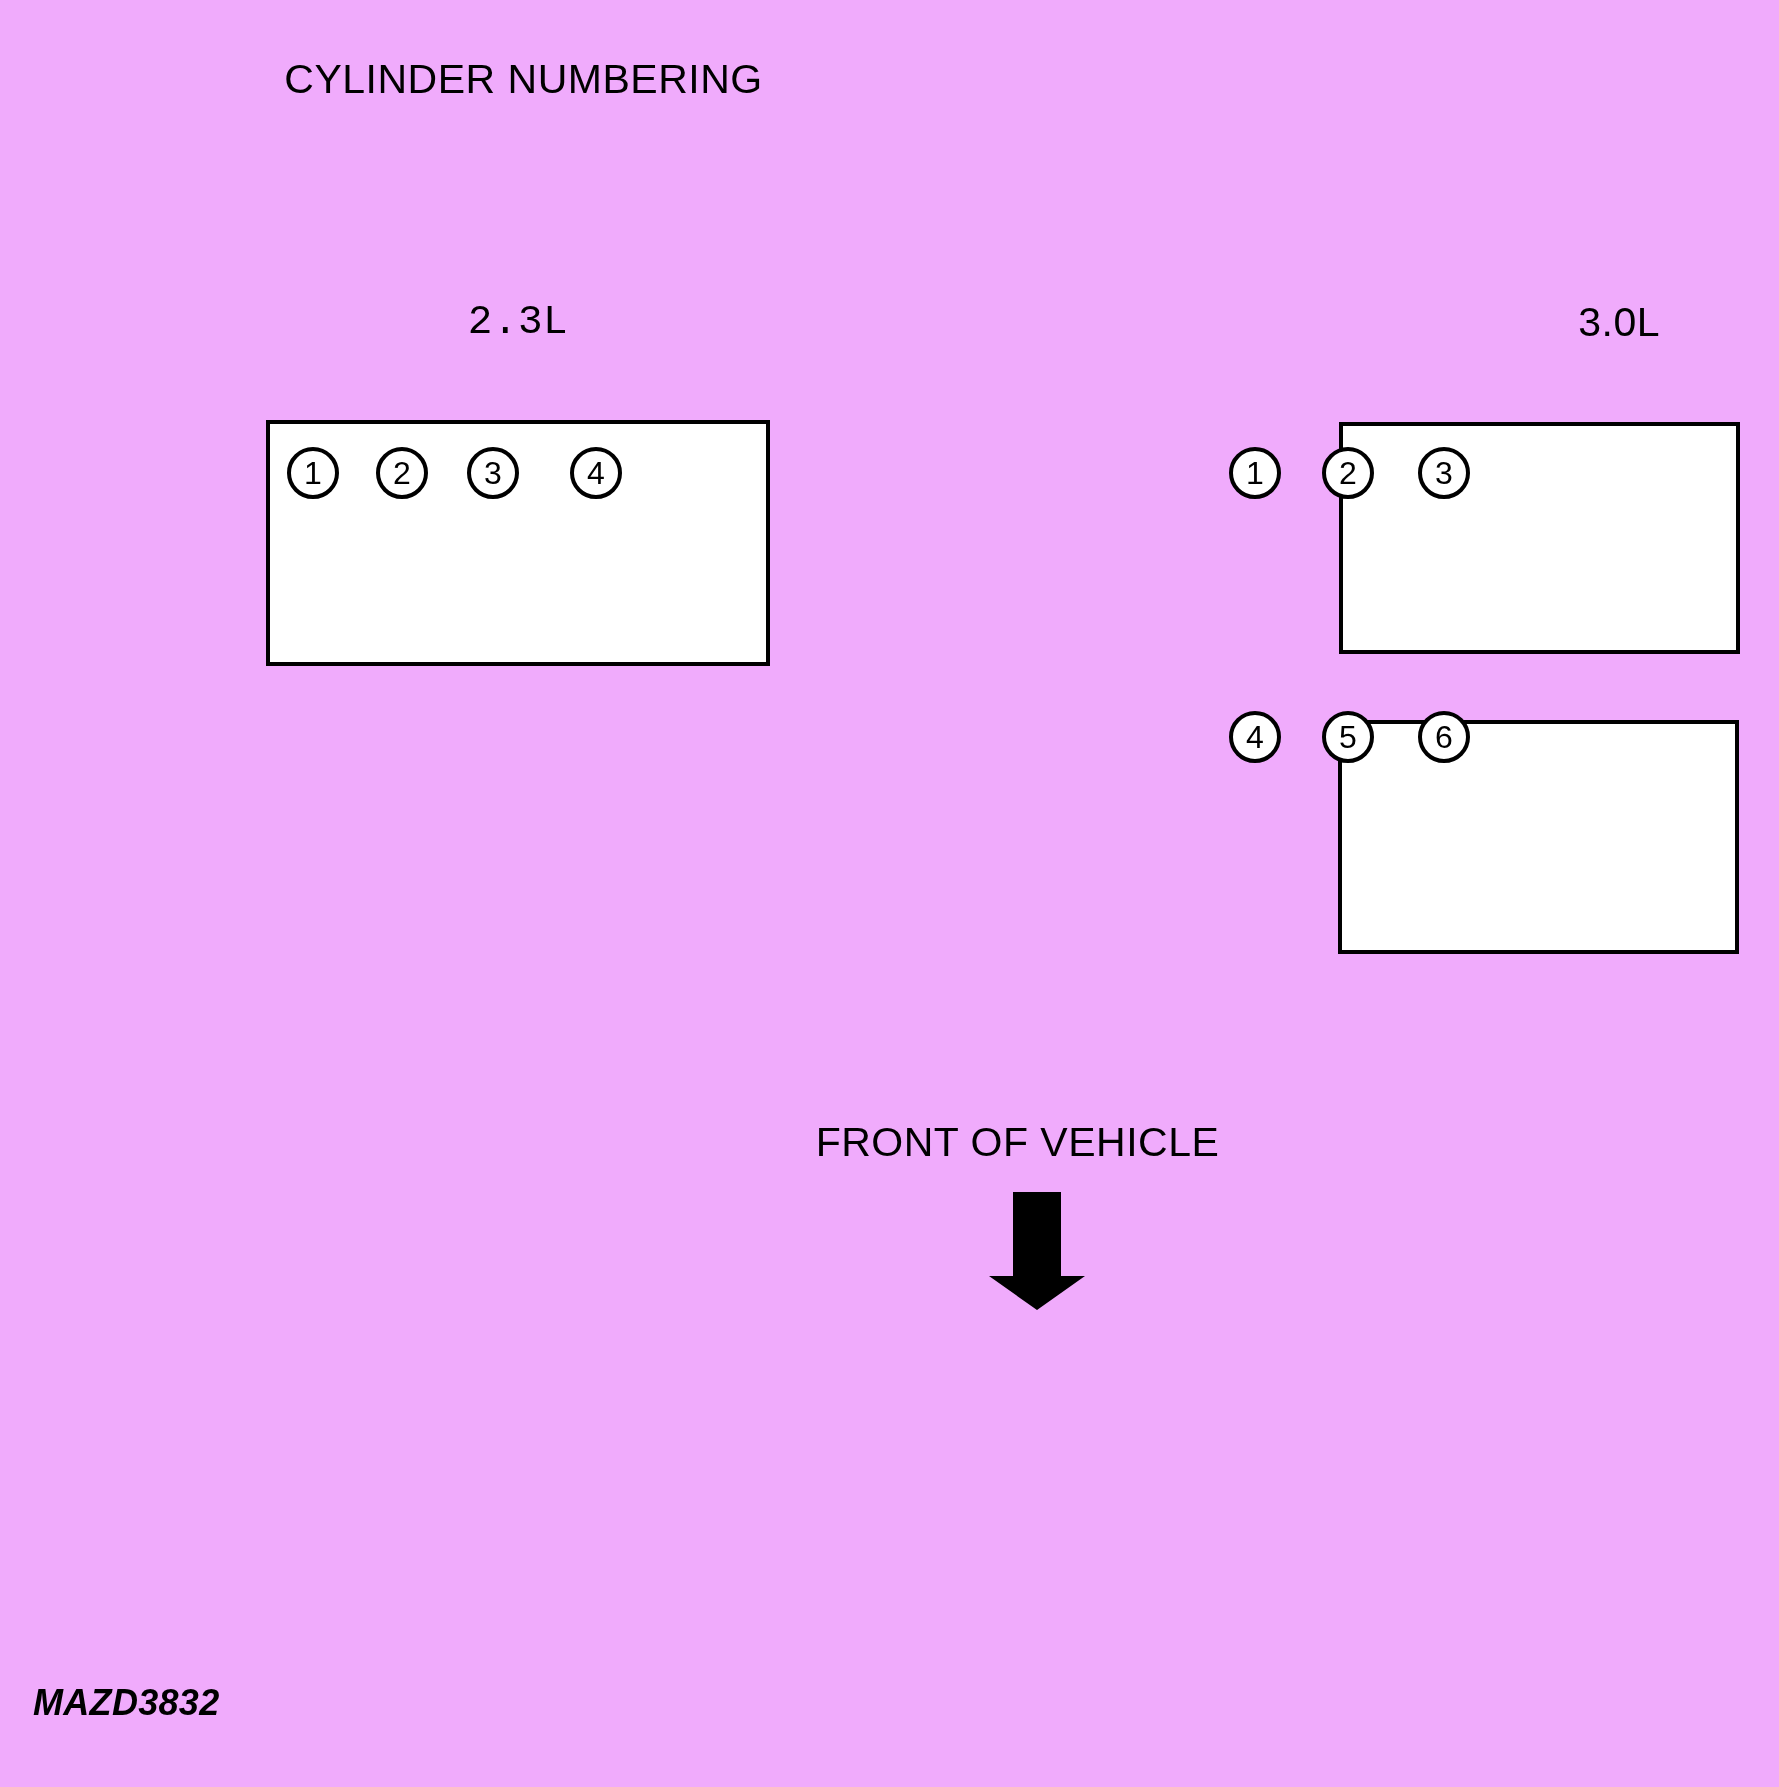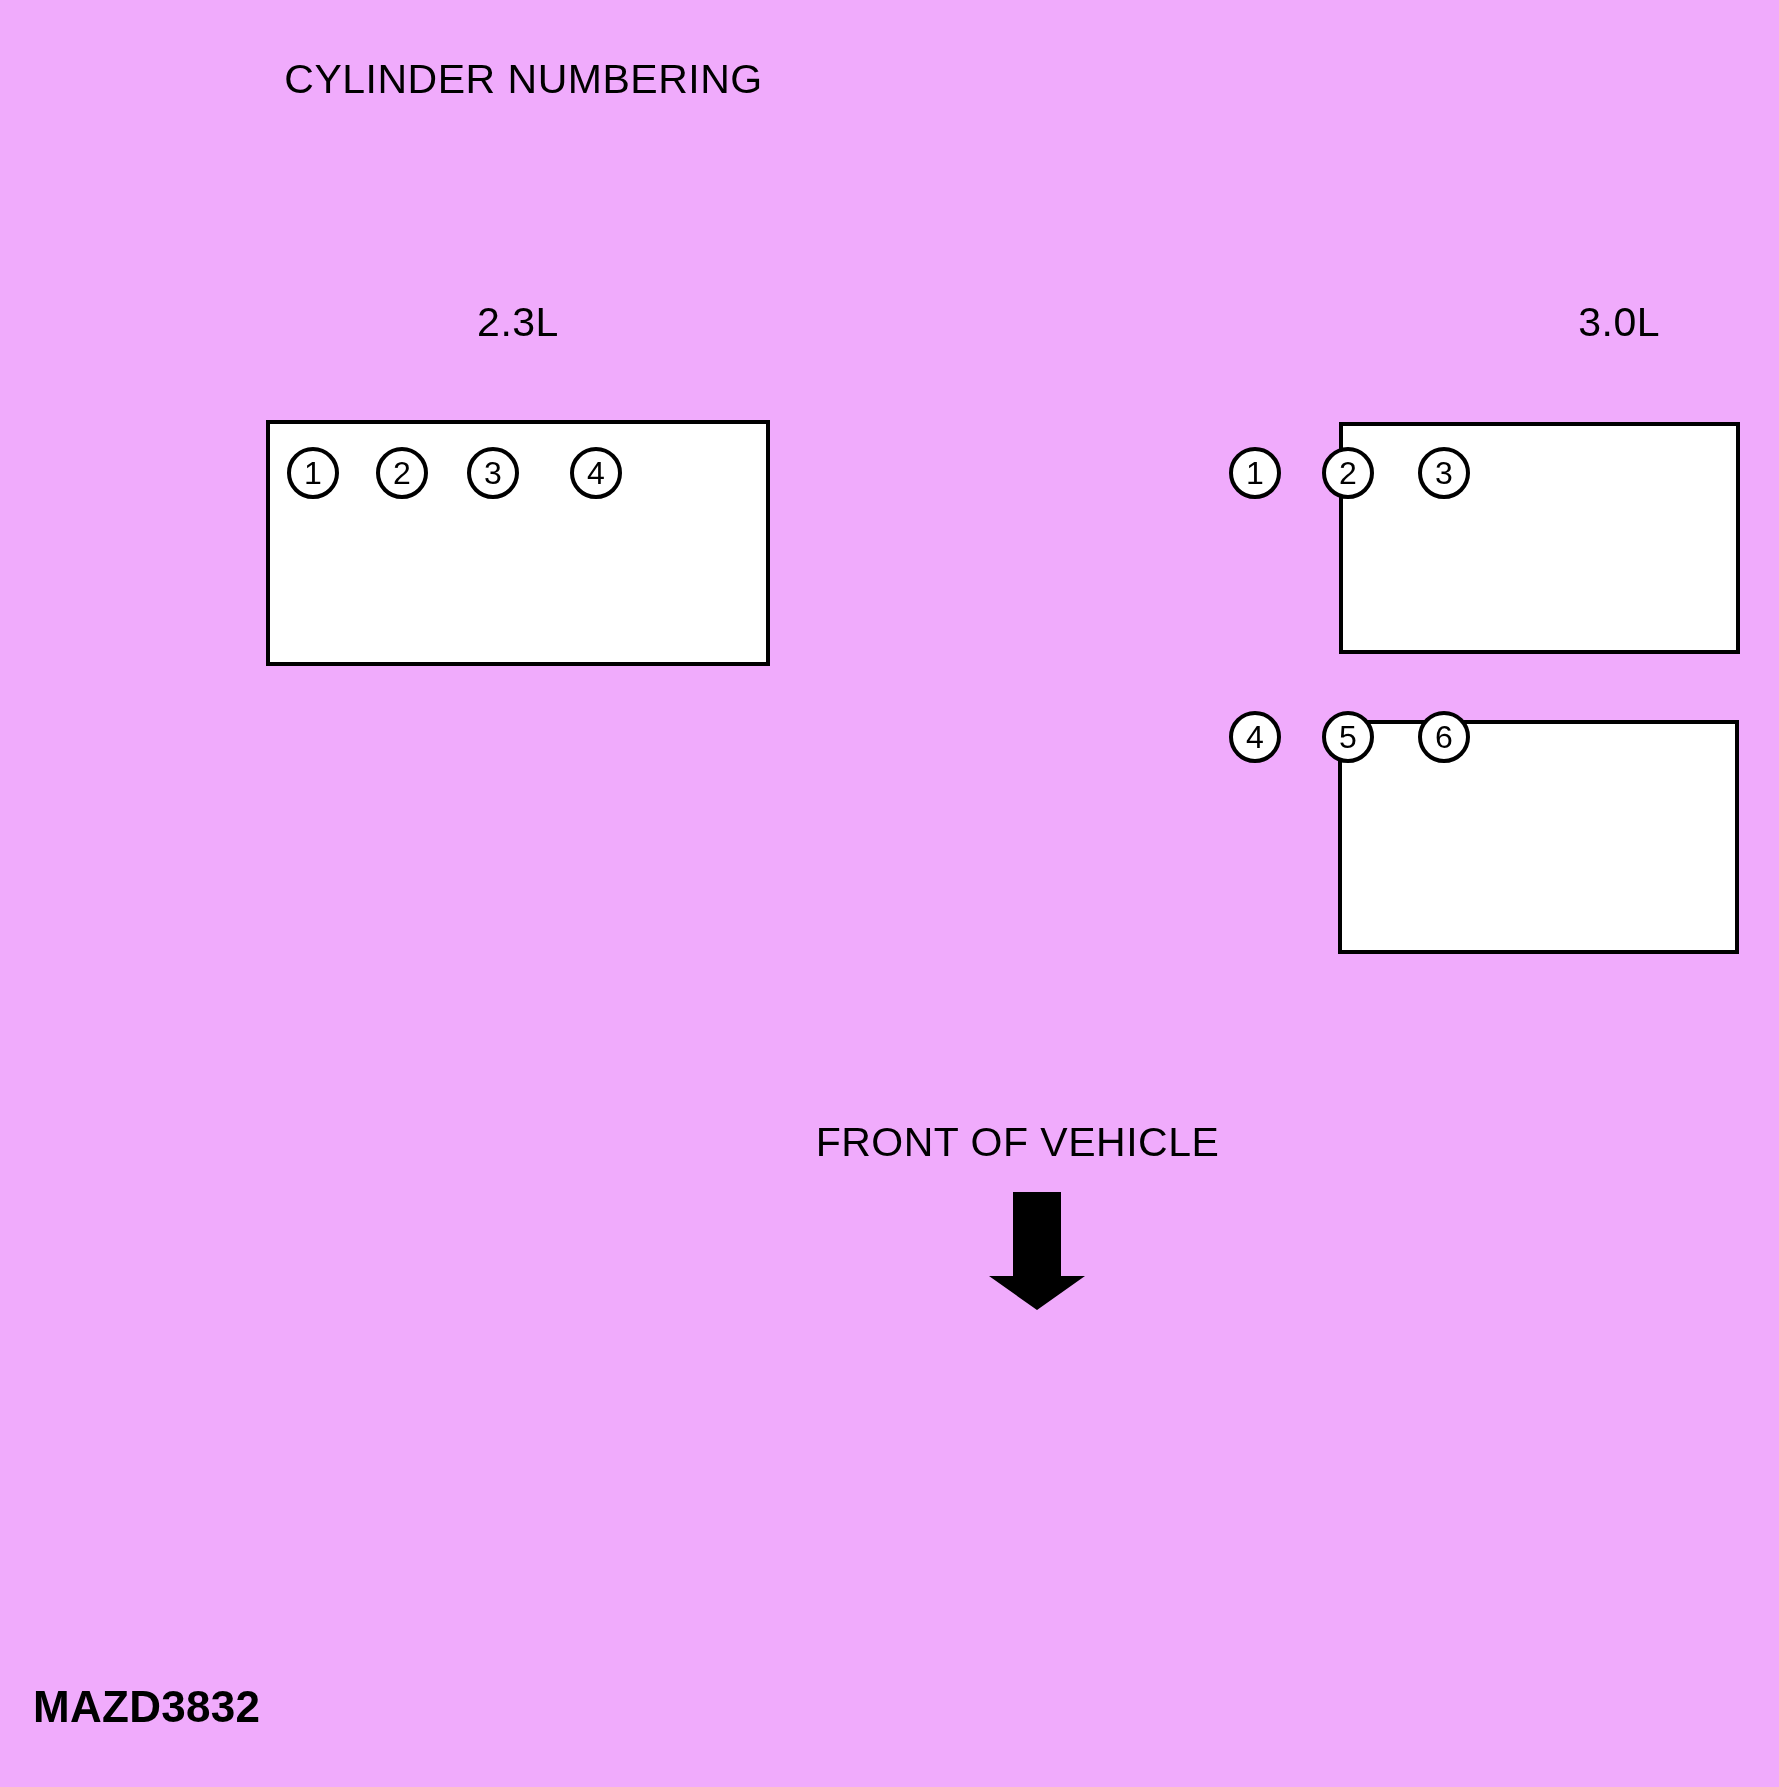--- a/index.html
+++ b/index.html
@@ -36,39 +36,40 @@
     font-size: 41px;
     letter-spacing: 0.5px;
     transform: translateX(-366px);
   }
 
   .engine-label {
     font-size: 41px;
     text-align: center;
     letter-spacing: 0.5px;
   }
-  #engine-label-0 { left: 398px; top: 299px; width: 240px; }
+  #engine-label-0 { left: 398px; top: 299px; width: 240px; font-family: Liberation Mono, monospace; }
   #engine-label-1 { left: 1420px; top: 299px; width: 240px; text-align: right; }
 
   #front-of-vehicle-label {
     left: 0;
     top: 1119px;
     width: 1779px;
     text-align: center;
     font-size: 41px;
     letter-spacing: 0.5px;
     transform: translateX(128px);
   }
 
   #drawing-code {
     left: 33px;
     top: 1682px;
-    font-size: 44px;
+    font-size: 36px;
     font-weight: bold;
     letter-spacing: 0.3px;
+    font-style: italic;
   }
 
   
   .engine-block {
     position: absolute;
     box-sizing: border-box;
     border: 4px solid #000000;
     background: #ffffff;
   }
   #engine-block-2-3l-bank-0 {

